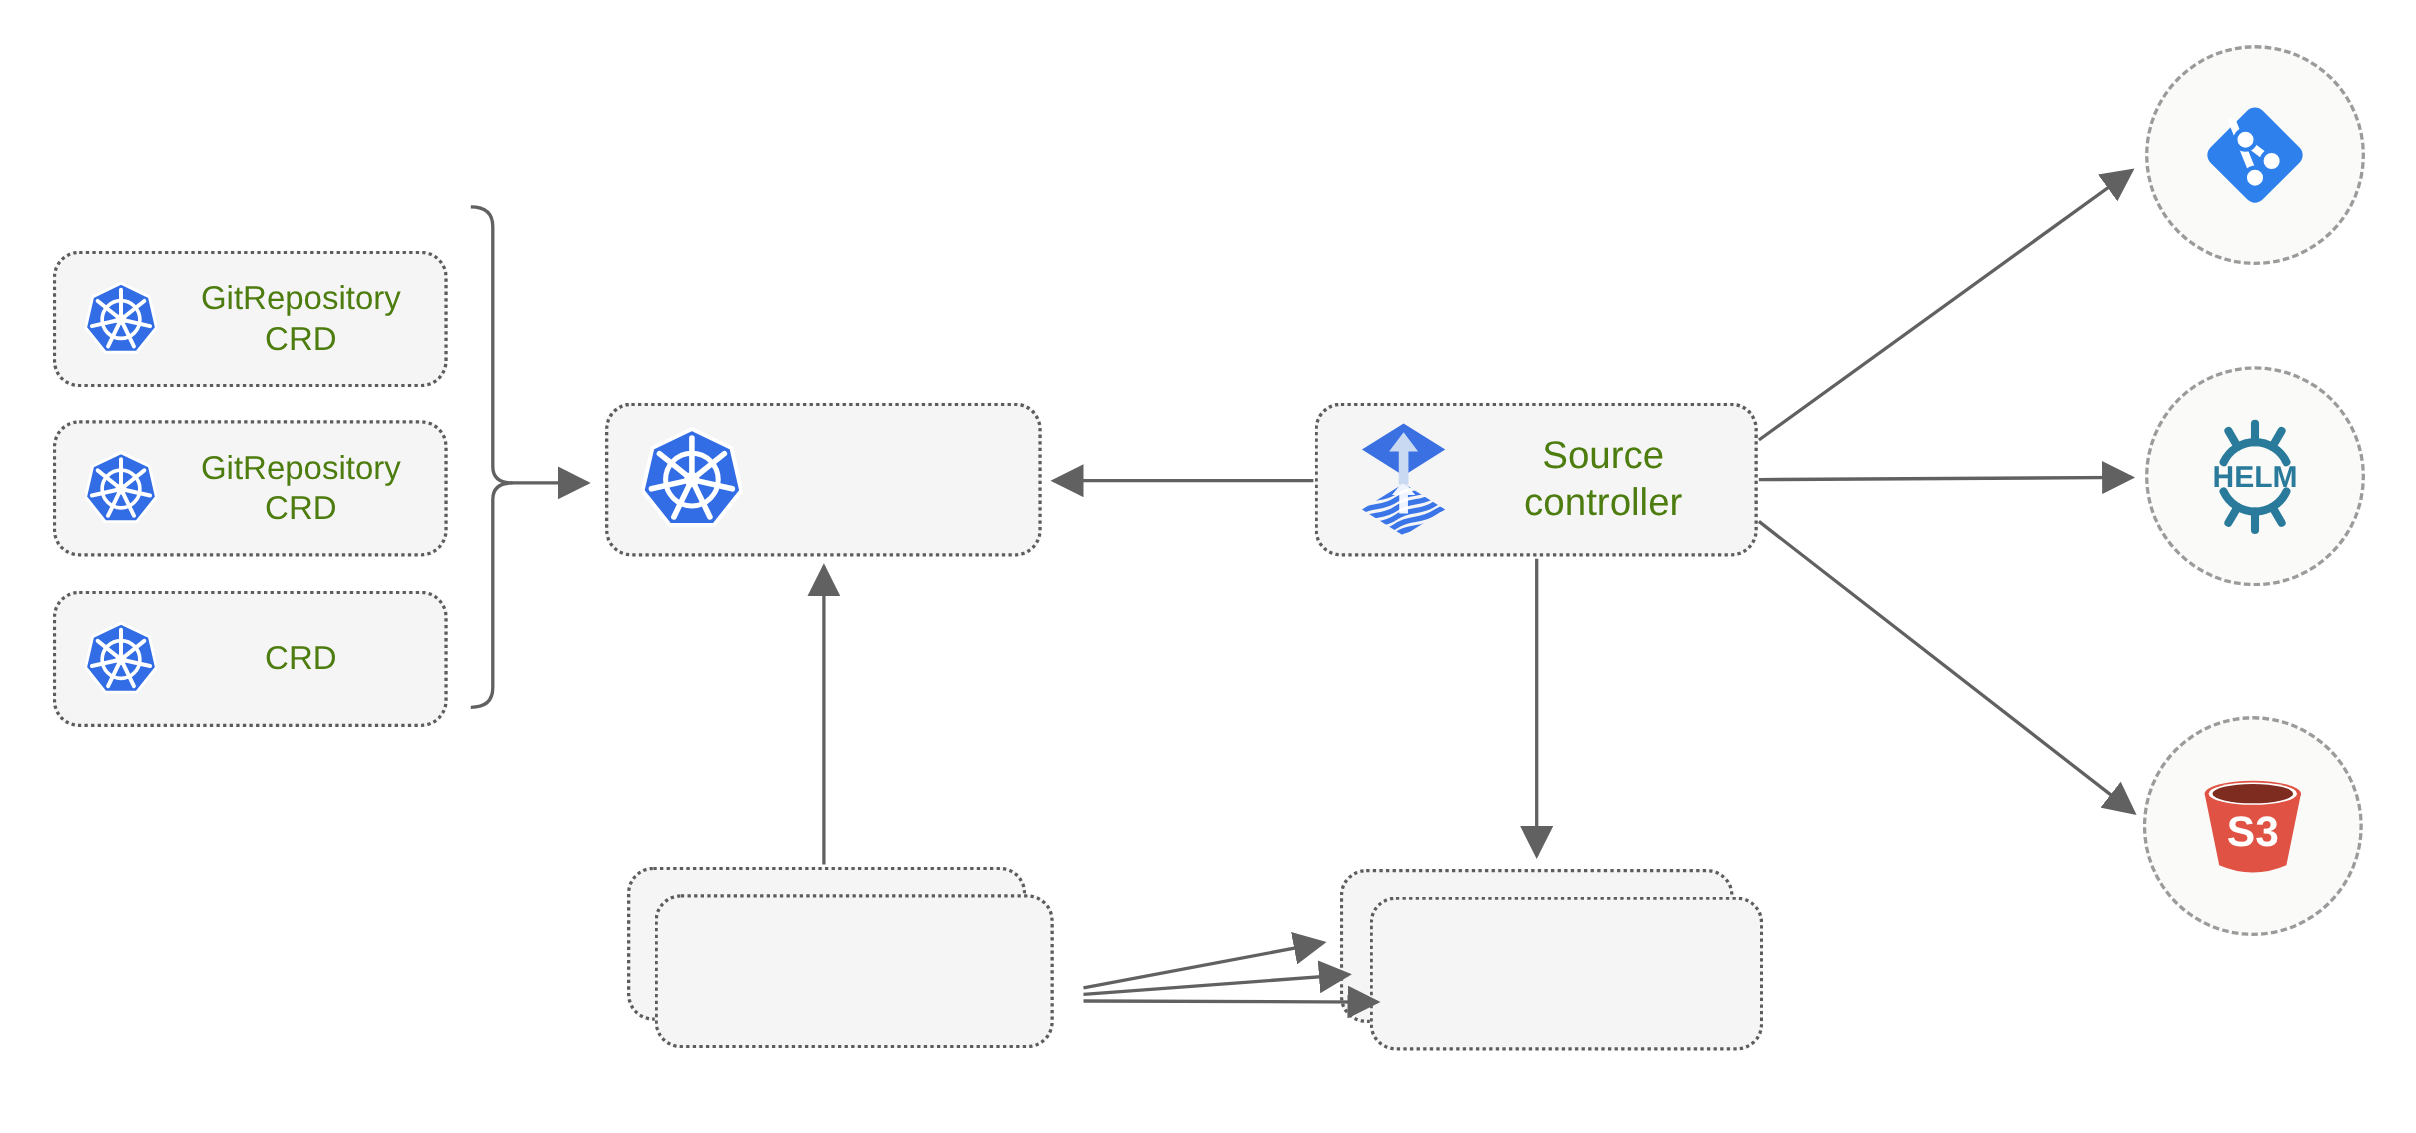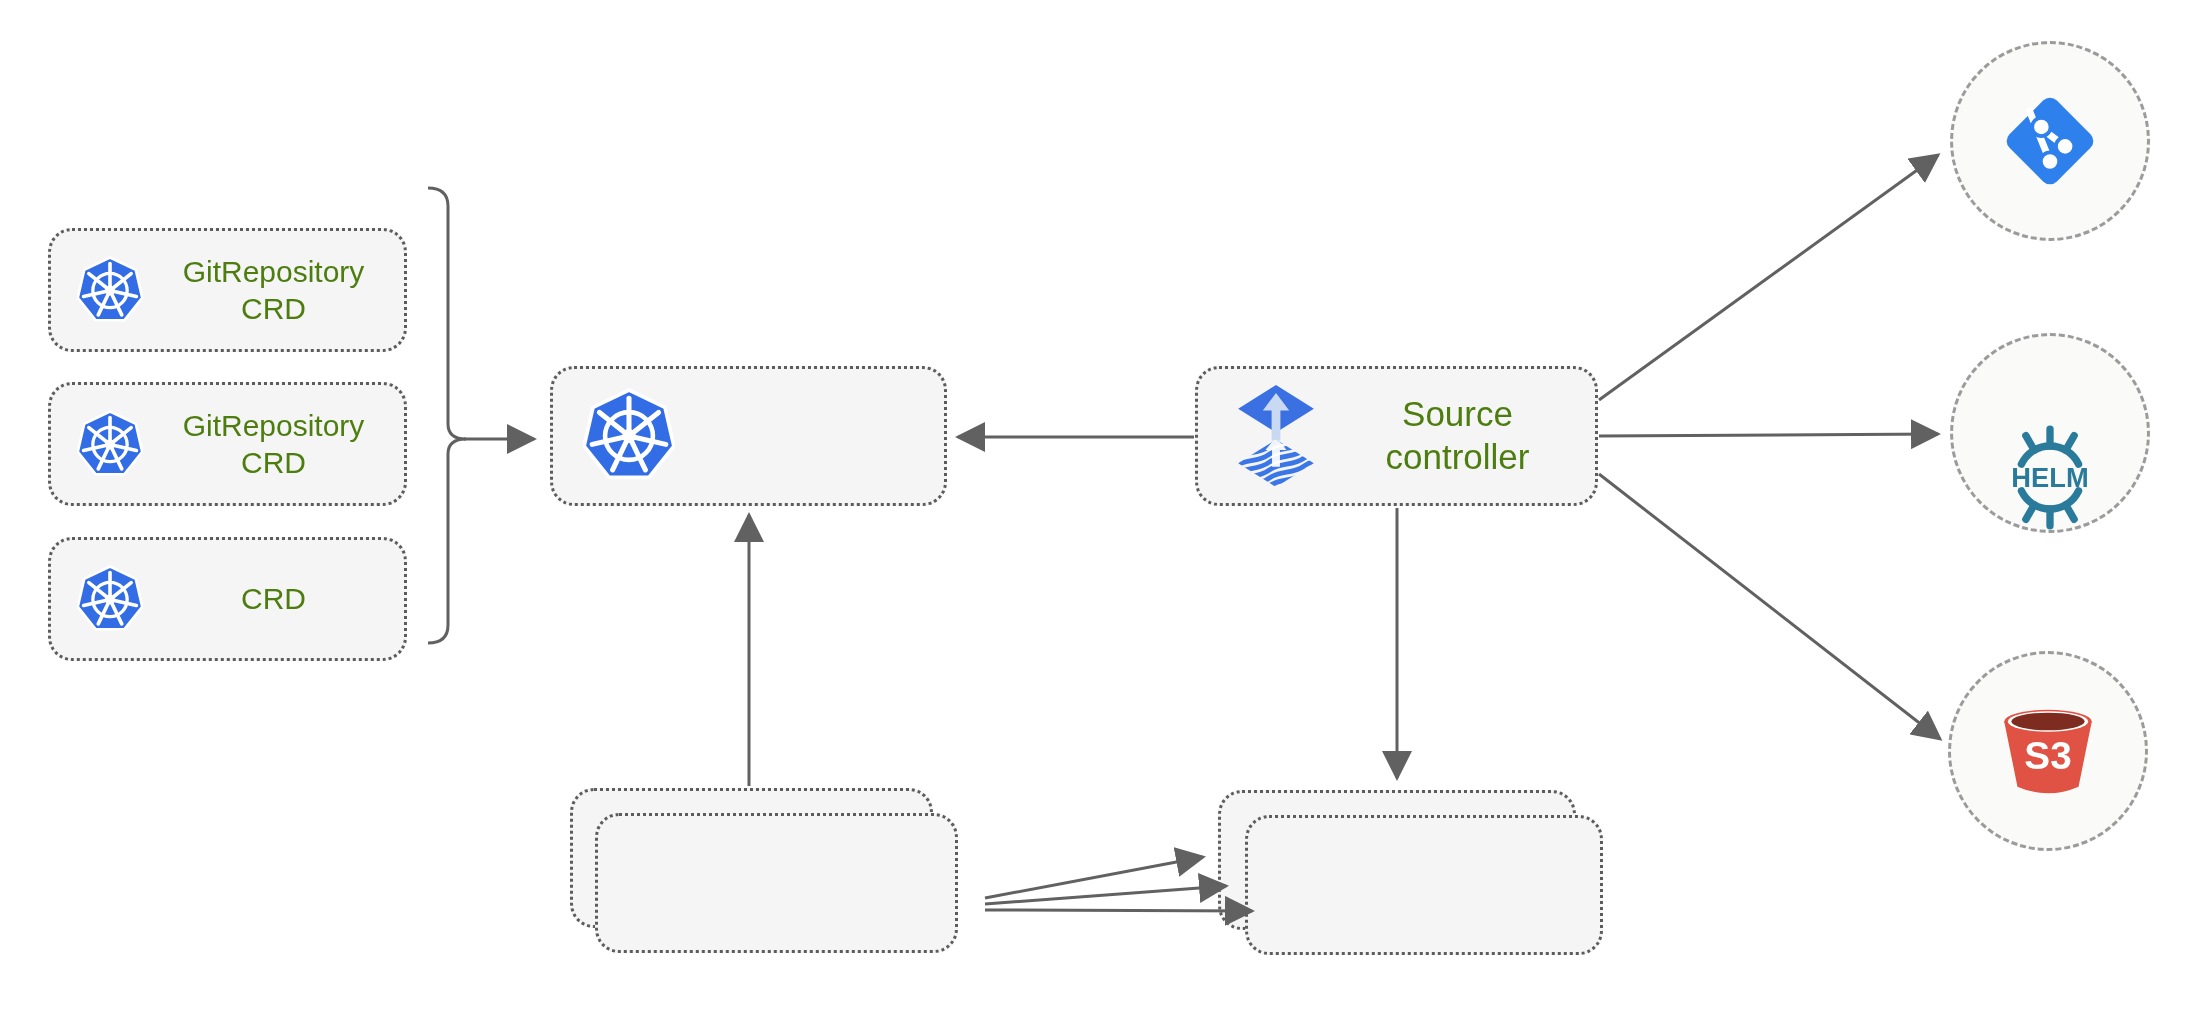--- a/index.html
+++ b/index.html
@@ -147,21 +147,21 @@
         <line x1="44" y1="40" x2="64" y2="55"></line>
       </g>
       <g fill="#ffffff" stroke="#2e80ec" stroke-width="3.5">
         <circle cx="42" cy="37" r="8.5"></circle>
         <circle cx="64" cy="55" r="8.5"></circle>
         <circle cx="50" cy="69" r="8.5"></circle>
       </g>
     </svg>
   </div>
 
-  <div class="circle z2" style="left:1950px;top:333px;align-items:flex-end;">
+  <div class="circle z2" style="left:1950px;top:333px;">
     <svg viewBox="0 0 120 100" width="126" height="105">
       <g stroke="#2a7b9b" stroke-width="7" fill="none" stroke-linecap="round">
         <path d="M32.8,37.3 A30 30 0 0 1 87.2,37.3"></path>
         <path d="M32.8,62.7 A30 30 0 0 0 87.2,62.7"></path>
         <line x1="45" y1="24" x2="37" y2="10.2"></line>
         <line x1="60" y1="20" x2="60" y2="4"></line>
         <line x1="75" y1="24" x2="83" y2="10.2"></line>
         <line x1="45" y1="76" x2="37" y2="89.8"></line>
         <line x1="60" y1="80" x2="60" y2="96"></line>
         <line x1="75" y1="76" x2="83" y2="89.8"></line>

